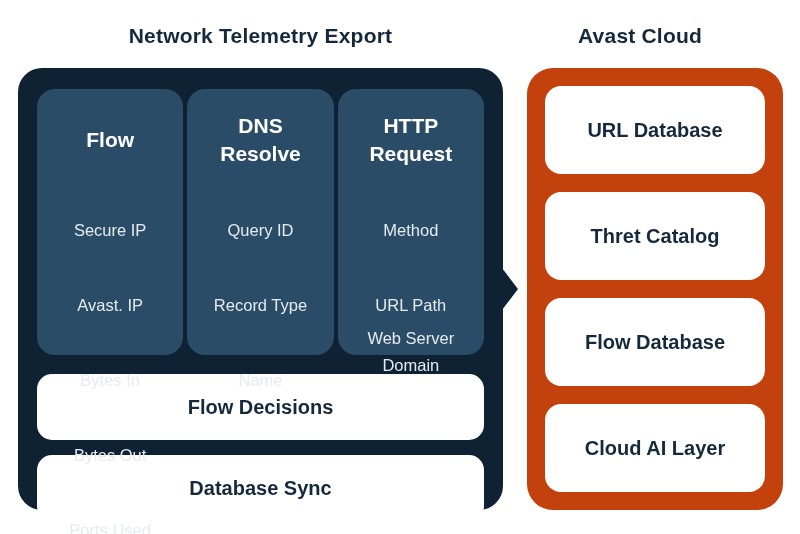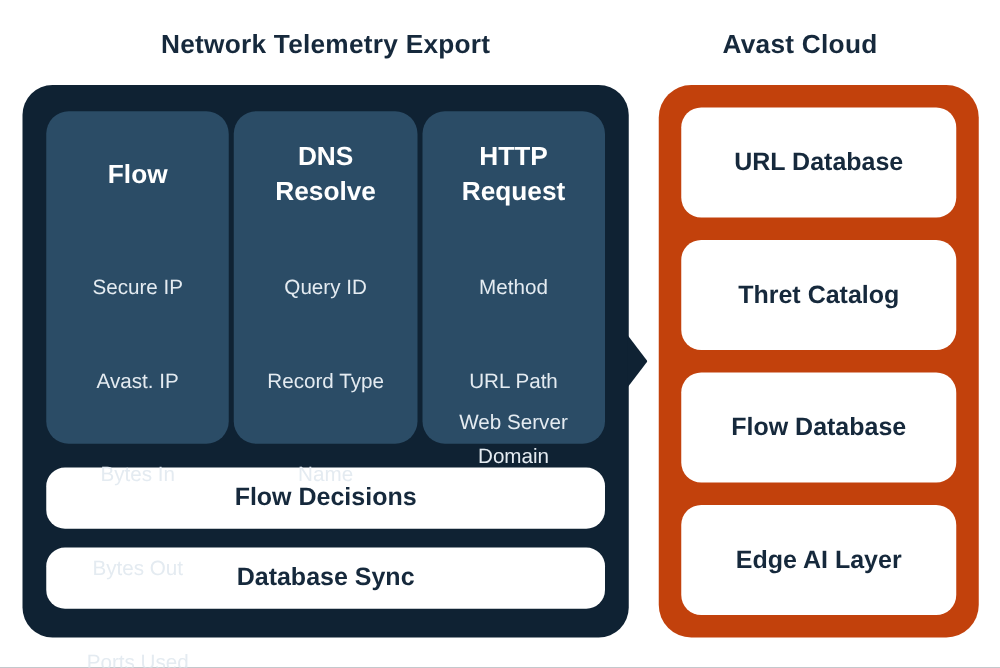--- a/index.html
+++ b/index.html
@@ -42,21 +42,21 @@
   .panel-items { margin-top: 10px; }
   .panel-item {
     text-align: center;
     font-size: 16.5px; line-height: 27px;
     color: #e4ebf1;
     margin-top: 48px;
   }
   .panel-item.spaced { margin-top: 6px; }
 
   .bar {
-    height: 49px; background: #ffffff; border-radius: 15px;
+    height: 66px; background: #ffffff; border-radius: 15px;
     display: flex; align-items: center; justify-content: center;
   }
   .bar.first  { margin-top: 19px; }
   .bar.second { margin-top: 15px; }
   .bar span {
     font-size: 20px; font-weight: bold; color: #16293c;
   }
 
   
   .arrow {
@@ -138,17 +138,17 @@
     <div class="cloud-item">
       <span>URL Database</span>
     </div>
     <div class="cloud-item">
       <span>Thret Catalog</span>
     </div>
     <div class="cloud-item">
       <span>Flow Database</span>
     </div>
     <div class="cloud-item">
-      <span>Edge AI Layer</span>
+      <span>Cloud AI Layer</span>
     </div>
   </div>
 
 </div>
 
 </body></html>

